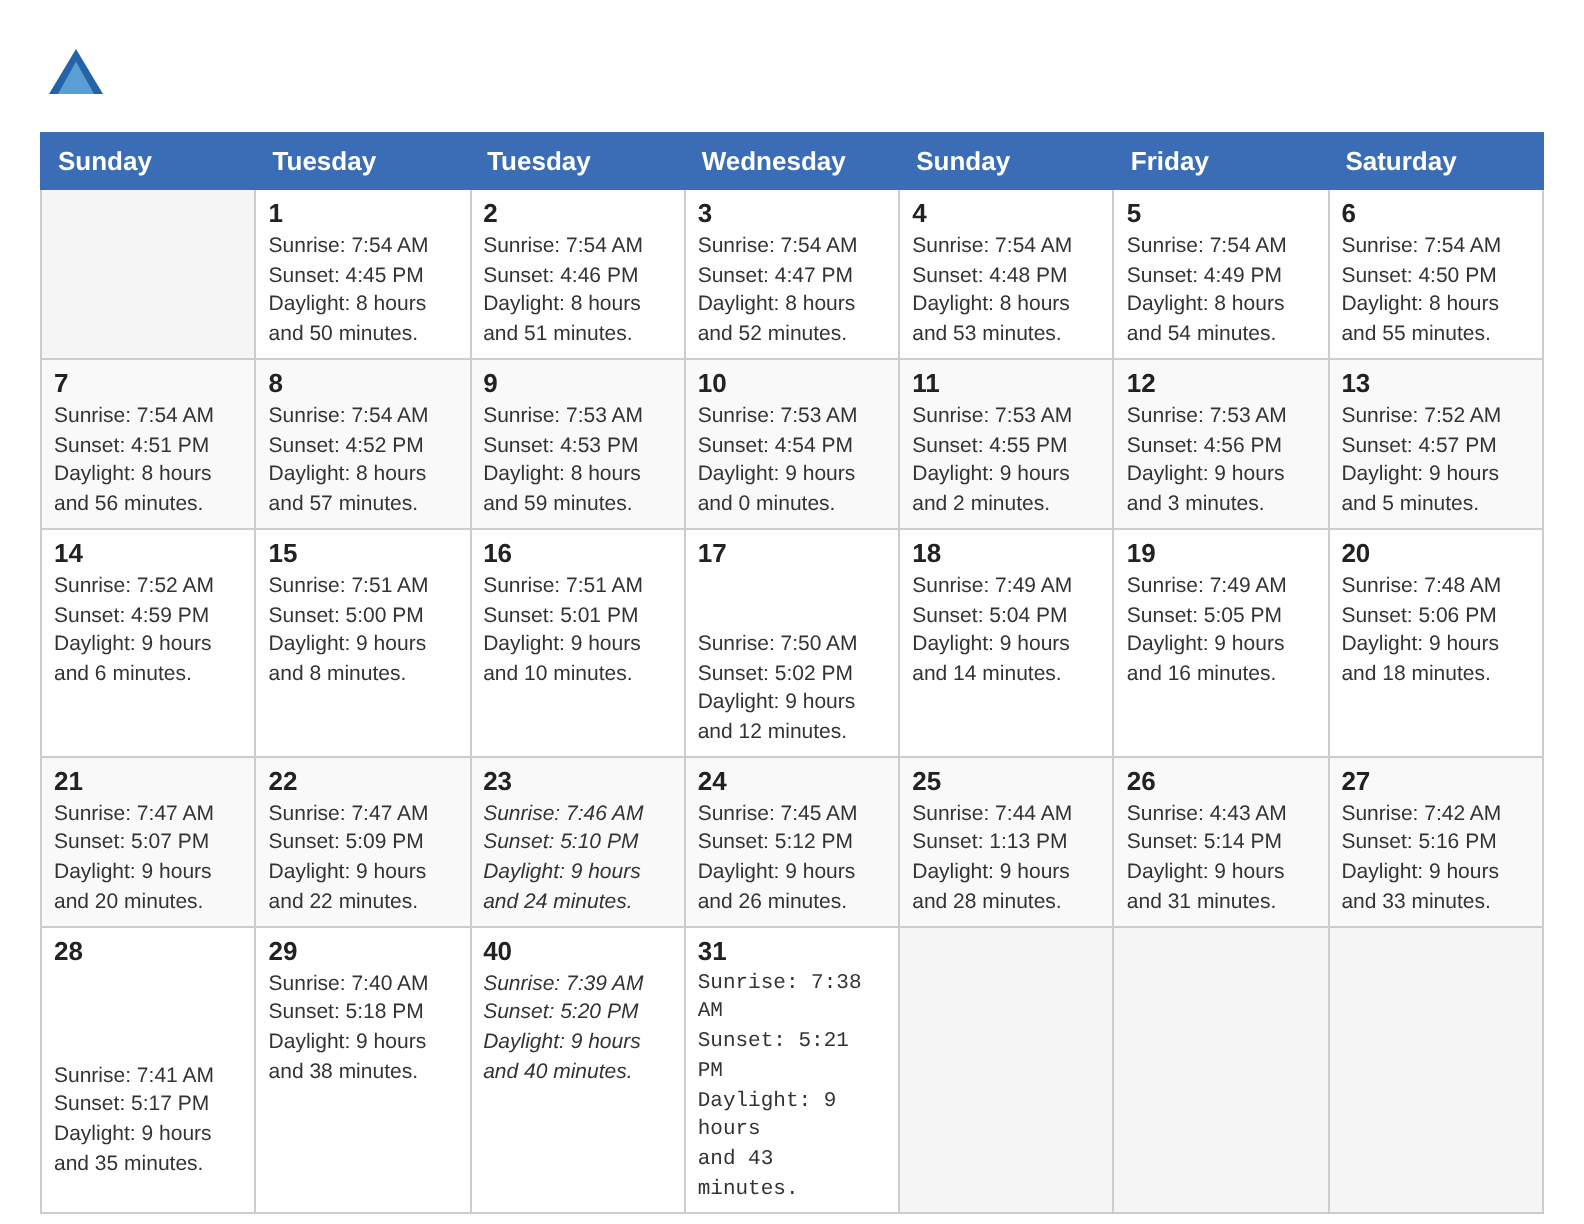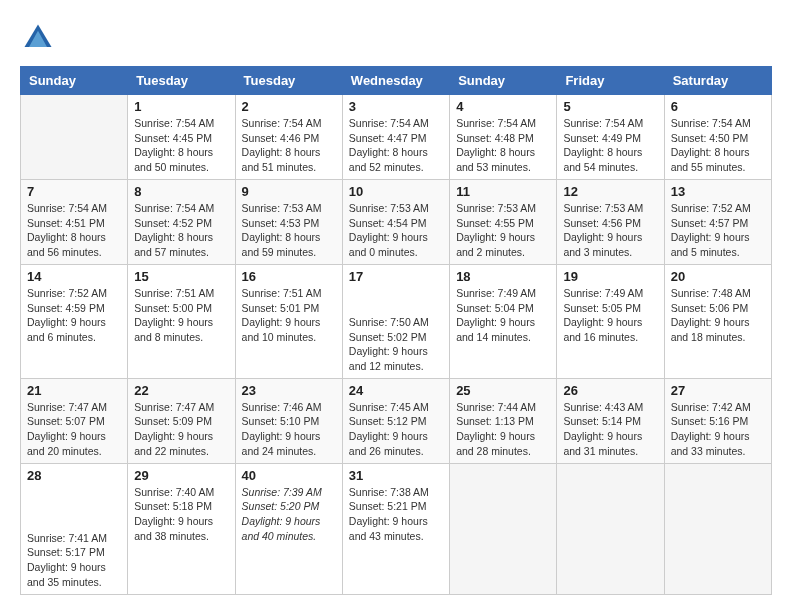--- a/index.html
+++ b/index.html
@@ -279,21 +279,21 @@
         </td>
         <td>
           <div class="day-number">22</div>
           <div class="day-info" style="white-space: pre-line;">Sunrise: 7:47 AM
 Sunset: 5:09 PM
 Daylight: 9 hours
 and 22 minutes.</div>
         </td>
         <td>
           <div class="day-number">23</div>
-          <div class="day-info" style="white-space: pre-line;">Sunrise: 7:46 AM
+          <div class="day-info" style="white-space: pre-line; font-style: italic;">Sunrise: 7:46 AM
 Sunset: 5:10 PM
 Daylight: 9 hours
 and 24 minutes.</div>
         </td>
         <td>
           <div class="day-number">24</div>
           <div class="day-info" style="white-space: pre-line;">Sunrise: 7:45 AM
 Sunset: 5:12 PM
 Daylight: 9 hours
 and 26 minutes.</div>
@@ -337,21 +337,21 @@
         </td>
         <td>
           <div class="day-number">40</div>
           <div class="day-info" style="white-space: pre-line; font-style: italic;">Sunrise: 7:39 AM
 Sunset: 5:20 PM
 Daylight: 9 hours
 and 40 minutes.</div>
         </td>
         <td>
           <div class="day-number">31</div>
-          <div class="day-info" style="white-space: pre-line;">Sunrise: 7:38 AM
+          <div class="day-info" style="white-space: pre-line; font-family: Liberation Mono, monospace;">Sunrise: 7:38 AM
 Sunset: 5:21 PM
 Daylight: 9 hours
 and 43 minutes.</div>
         </td>
         <td class="empty"></td>
         <td class="empty"></td>
         <td class="empty"></td>
       </tr>
     </tbody>
 </table>

